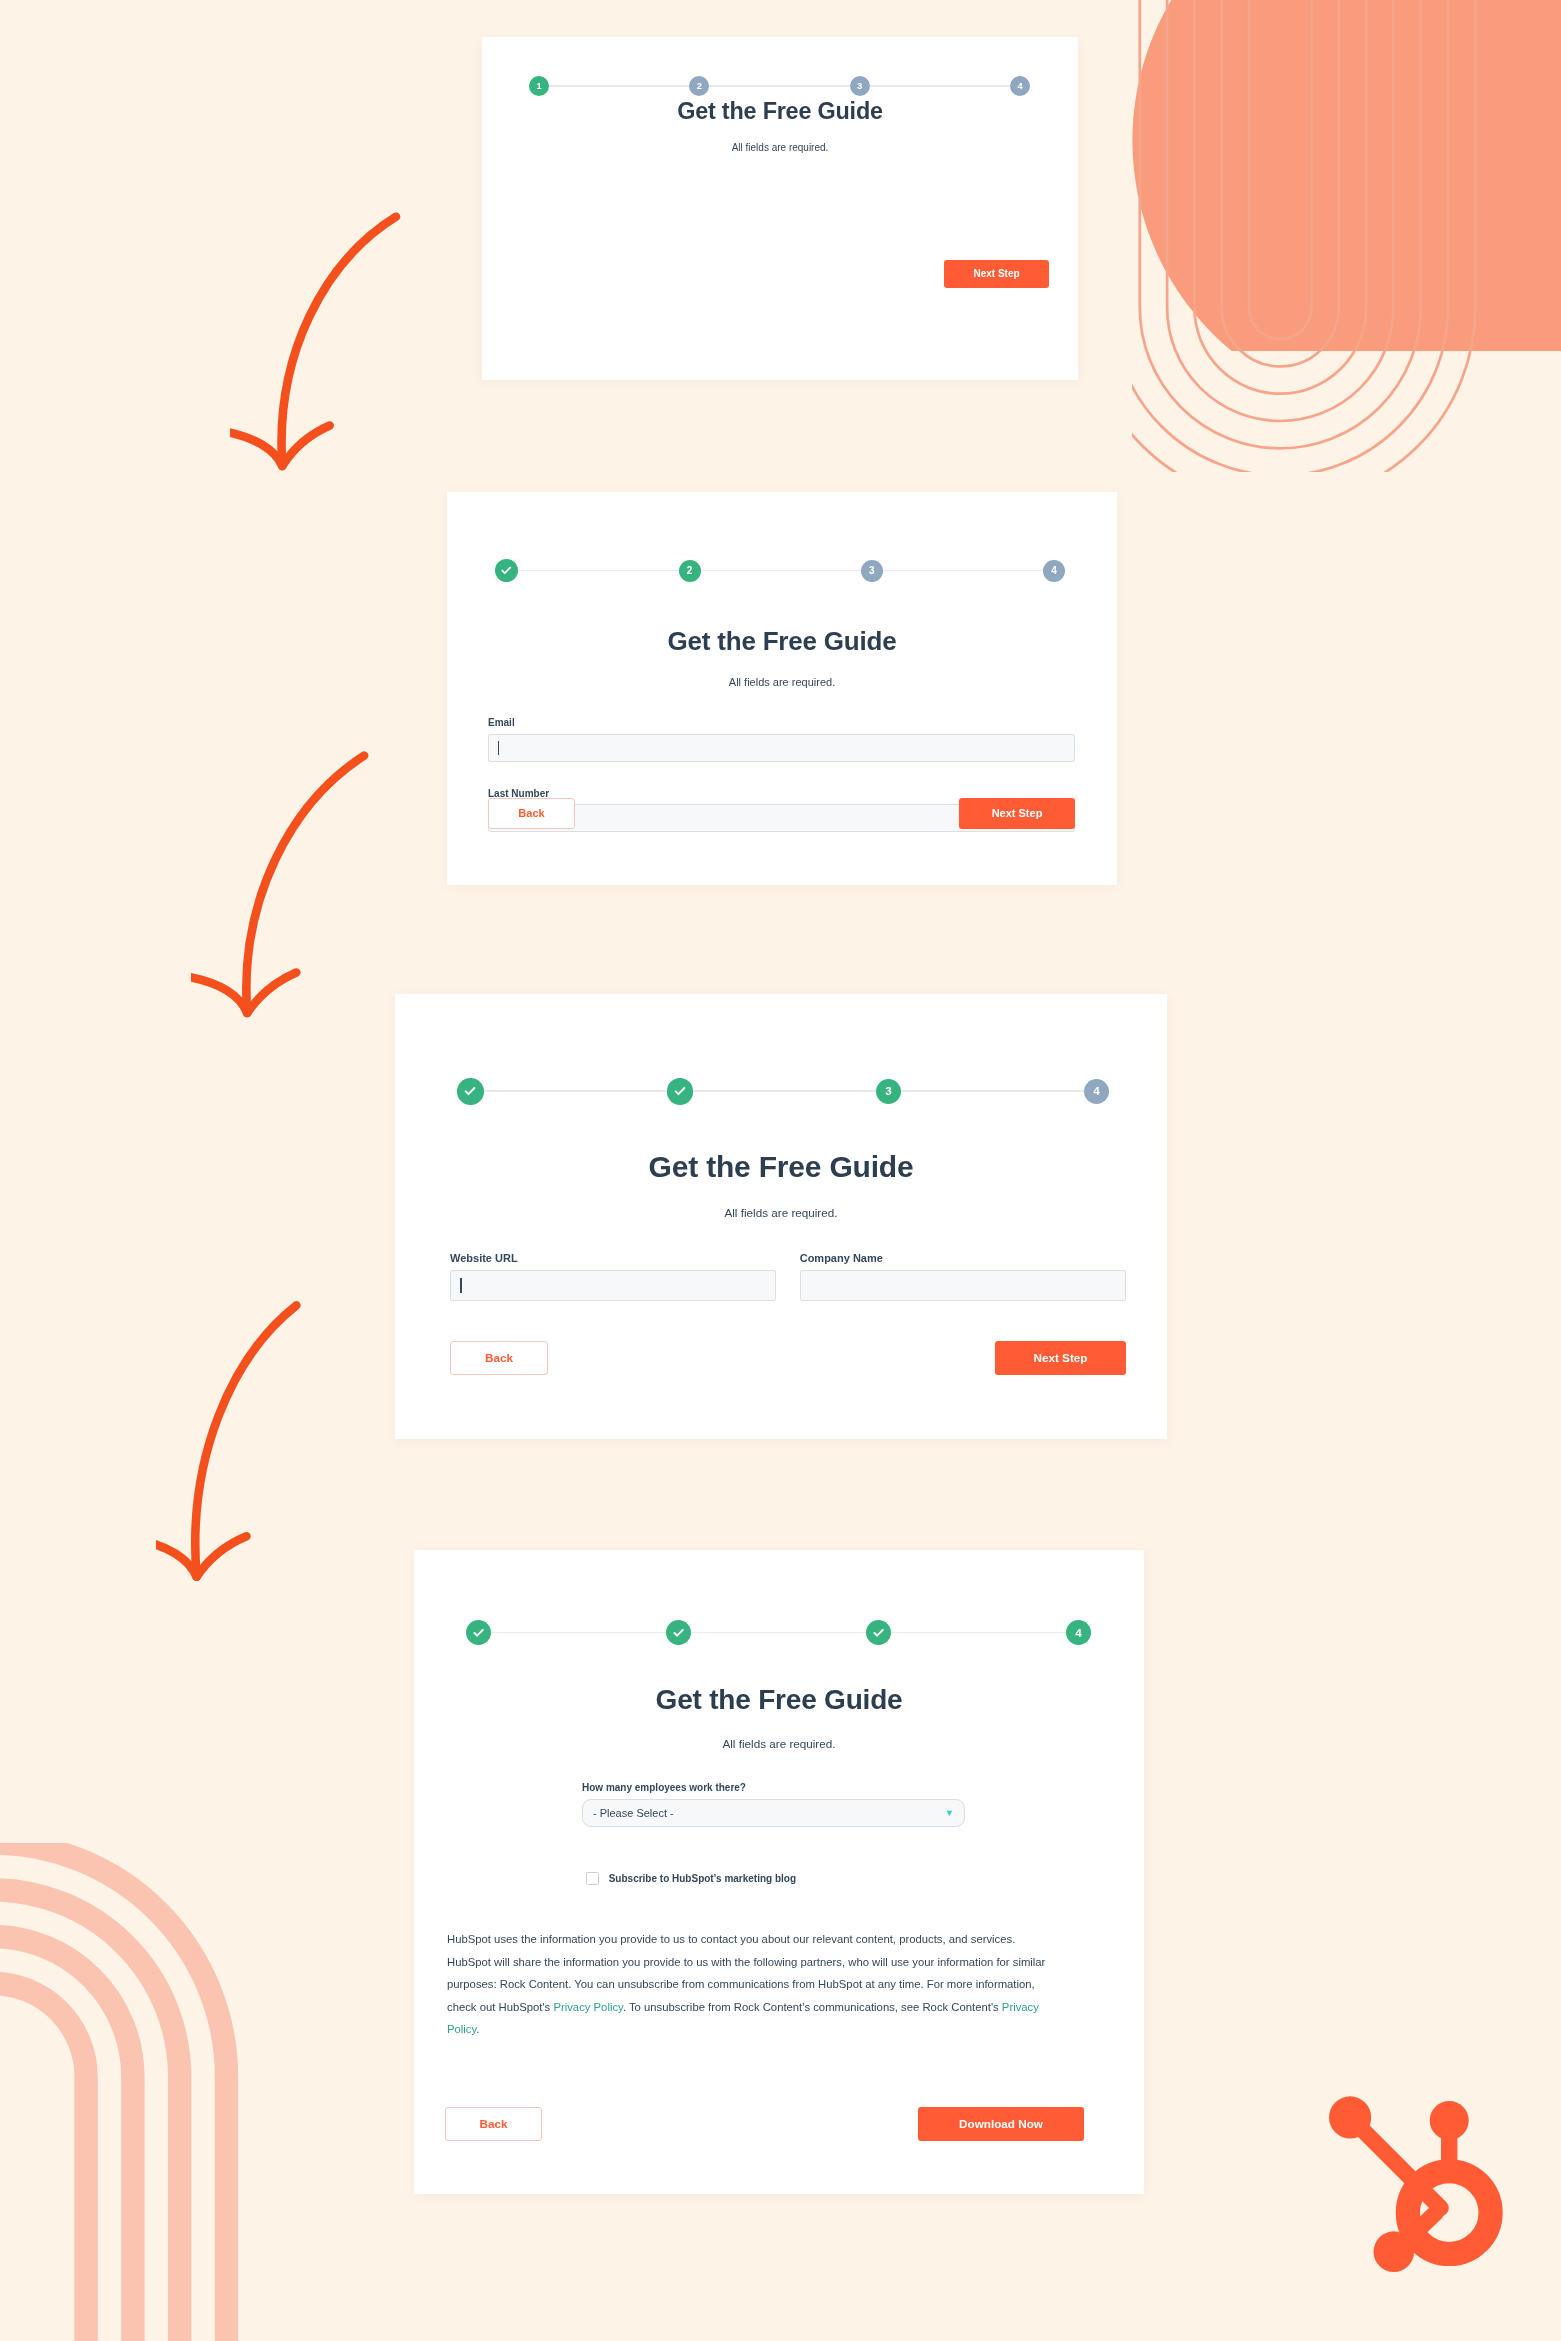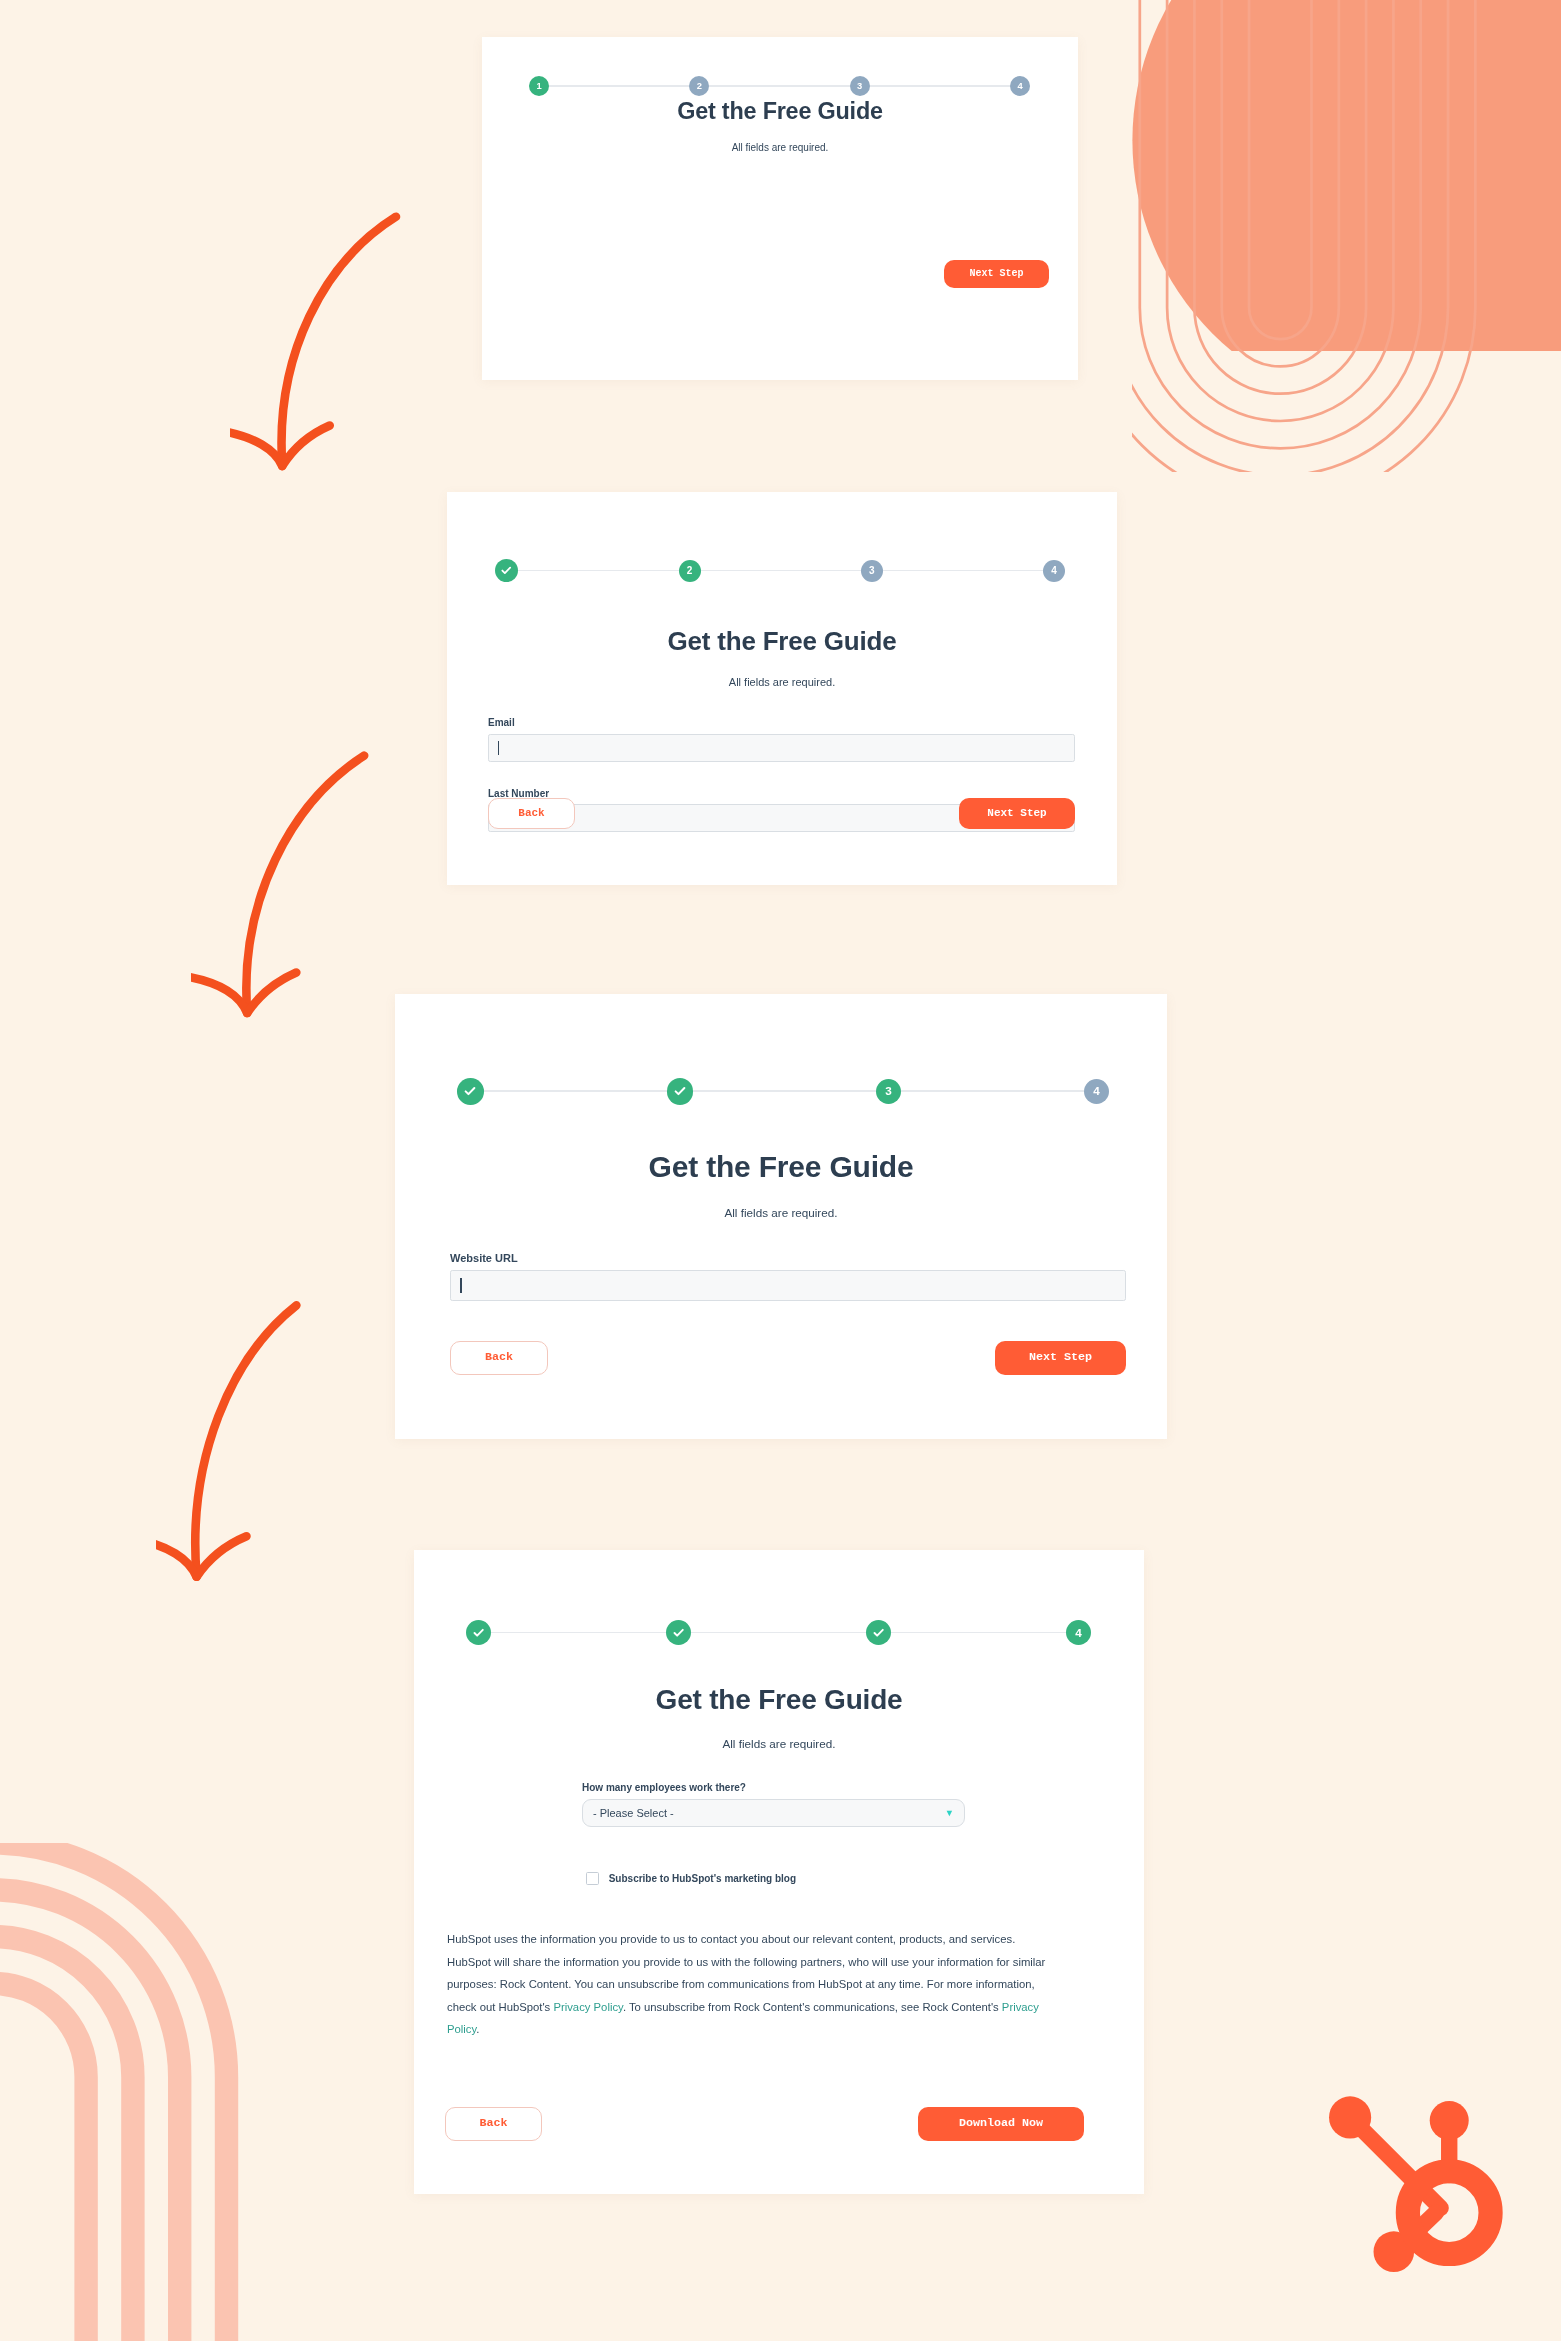--- a/index.html
+++ b/index.html
@@ -90,24 +90,24 @@
     display: inline-block;
     width: 1.2px;
     background: #33475B;
   }
 
   .fields-row { display: flex; }
 
   
   .btn {
     border: none;
-    border-radius: 10px;
+    border-radius: 3px;
     font-weight: 700;
     cursor: pointer;
-    font-family: Liberation Mono, monospace;
+    font-family: Liberation Sans, sans-serif;
     line-height: 1;
     display: flex;
     align-items: center;
     justify-content: center;
   }
   .btn-primary { background: #FF5C35; color: #FFFFFF; }
   .btn-ghost {
     background: #FFFFFF;
     color: #FF5C35;
     border: 0.8px solid #F3C7BC;
@@ -320,20 +320,24 @@
 
     <div class="card-sub" style="position:absolute; left:0; top:212px; width:100%; font-size:11.7px;">All fields are required.</div>
 
     <div class="fields-row" style="position:absolute; left:55px; top:258px; width:676px; gap:23.4px;">
       <div style="flex:1;">
         <label class="field-label" style="font-size:11px; margin-bottom:6.2px;">Website URL</label>
         <div class="field-box" style="height:31px; padding:0 9.4px;">
           <span class="caret" style="height:15.6px;"></span>
         </div>
       </div>
+      <div style="flex:1;">
+        <label class="field-label" style="font-size:11px; margin-bottom:6.2px;">Company Name</label>
+        <div class="field-box" style="height:31px; padding:0 9.4px;"></div>
+      </div>
     </div>
 
     <div class="btn-row" style="position:absolute; left:55px; top:347px; width:676px;">
       <button class="btn btn-ghost" style="width:98px; height:34px; font-size:11.7px;">Back</button>
       <button class="btn btn-primary" style="width:131px; height:34px; font-size:11.7px;">Next Step</button>
     </div>
 
   </div>
 </div>
 

